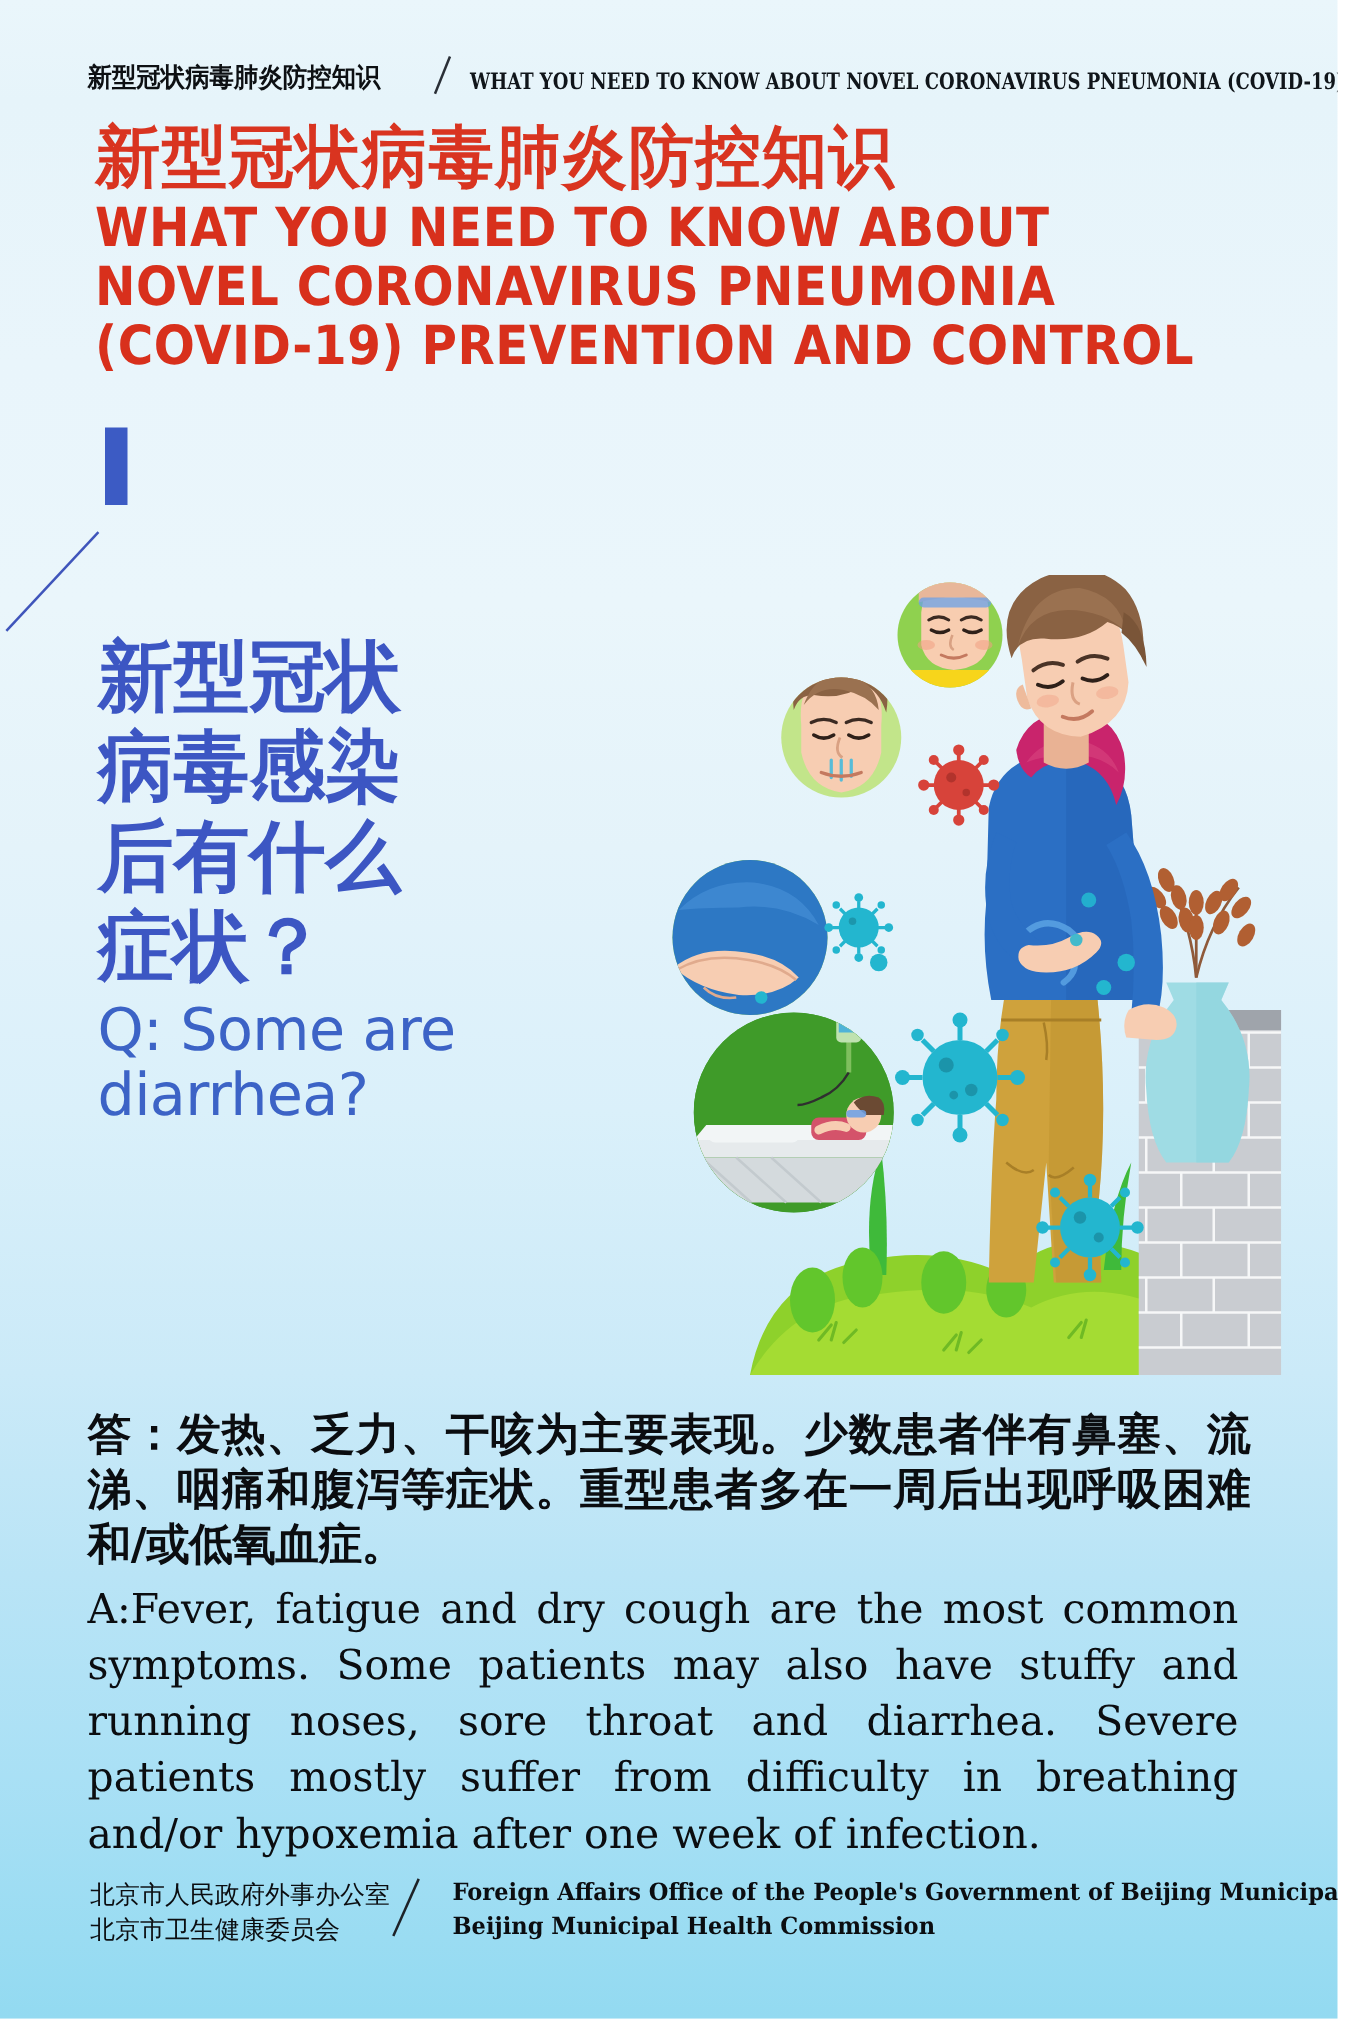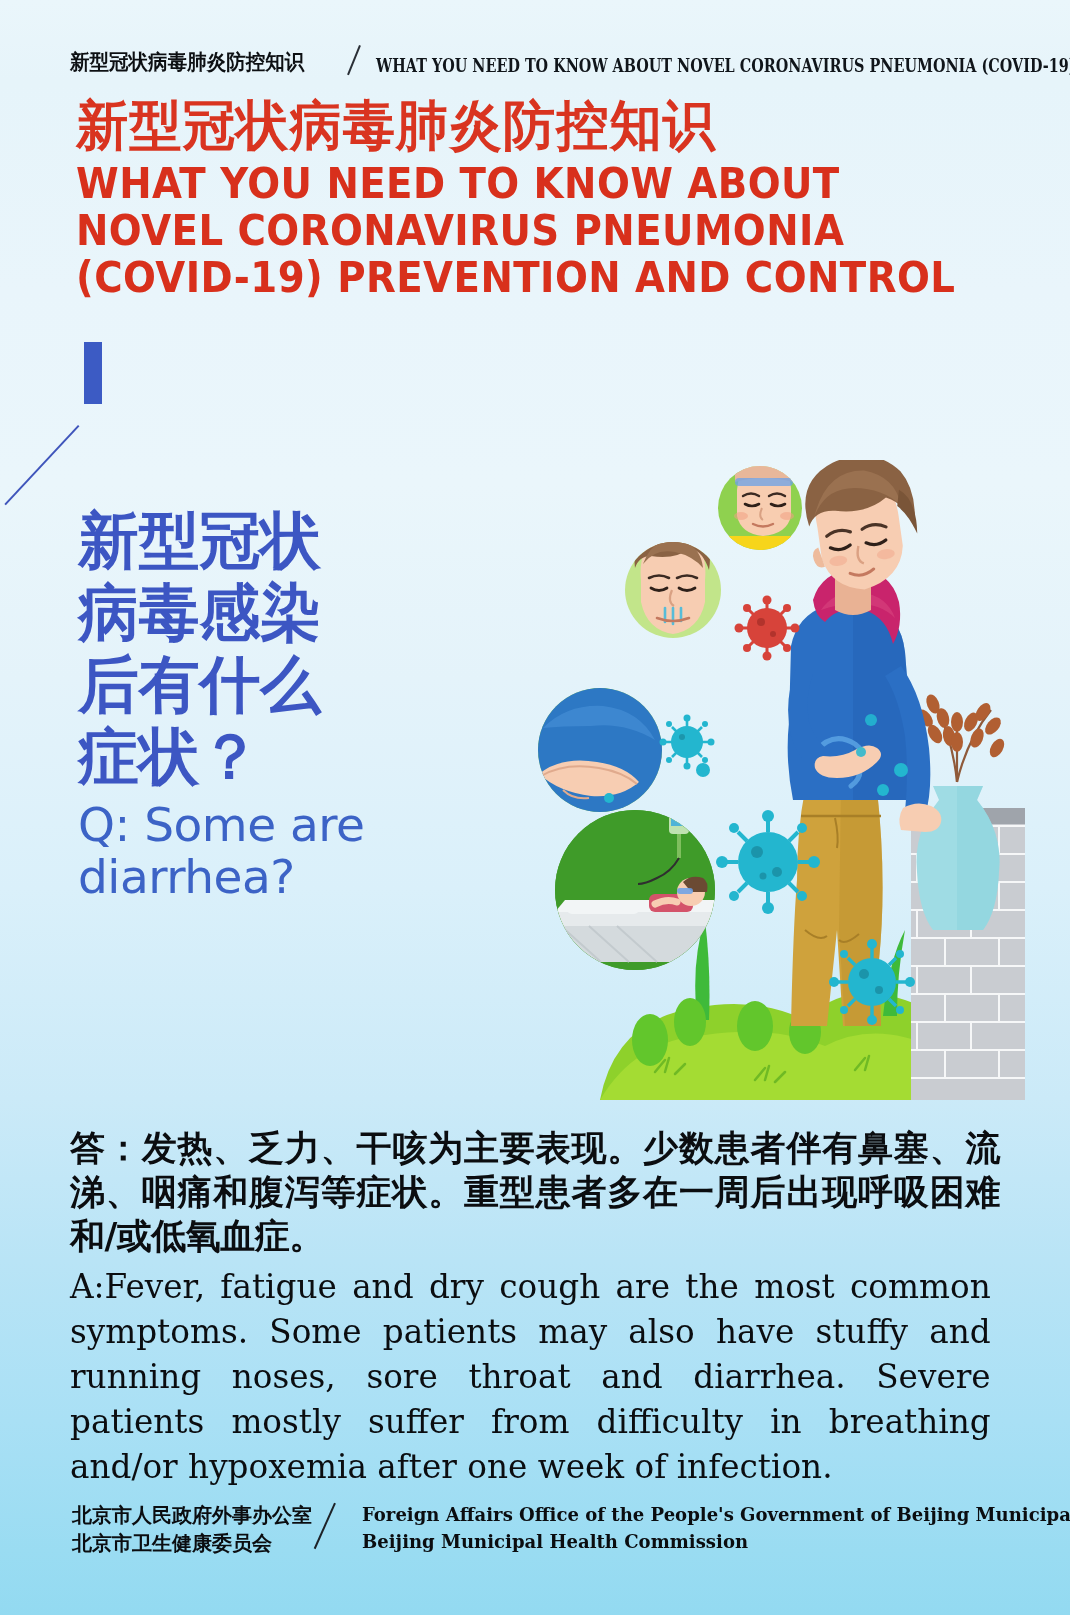--- a/index.html
+++ b/index.html
@@ -211,21 +211,21 @@
   
   .footer {
     position: absolute;
     left: 72px;
     bottom: 58px;
     display: flex;
     align-items: flex-start;
   }
   .footer-cn {
     font-family: "DejaVu Serif", "Liberation Serif", serif;
-    font-weight: bold;
+    font-weight: normal;
     font-size: 20px;
     line-height: 28px;
     color: #0b0d10;
     white-space: nowrap;
     width: 240px;
   }
   .footer-slash {
     width: 50px;
     position: relative;
     align-self: stretch;

